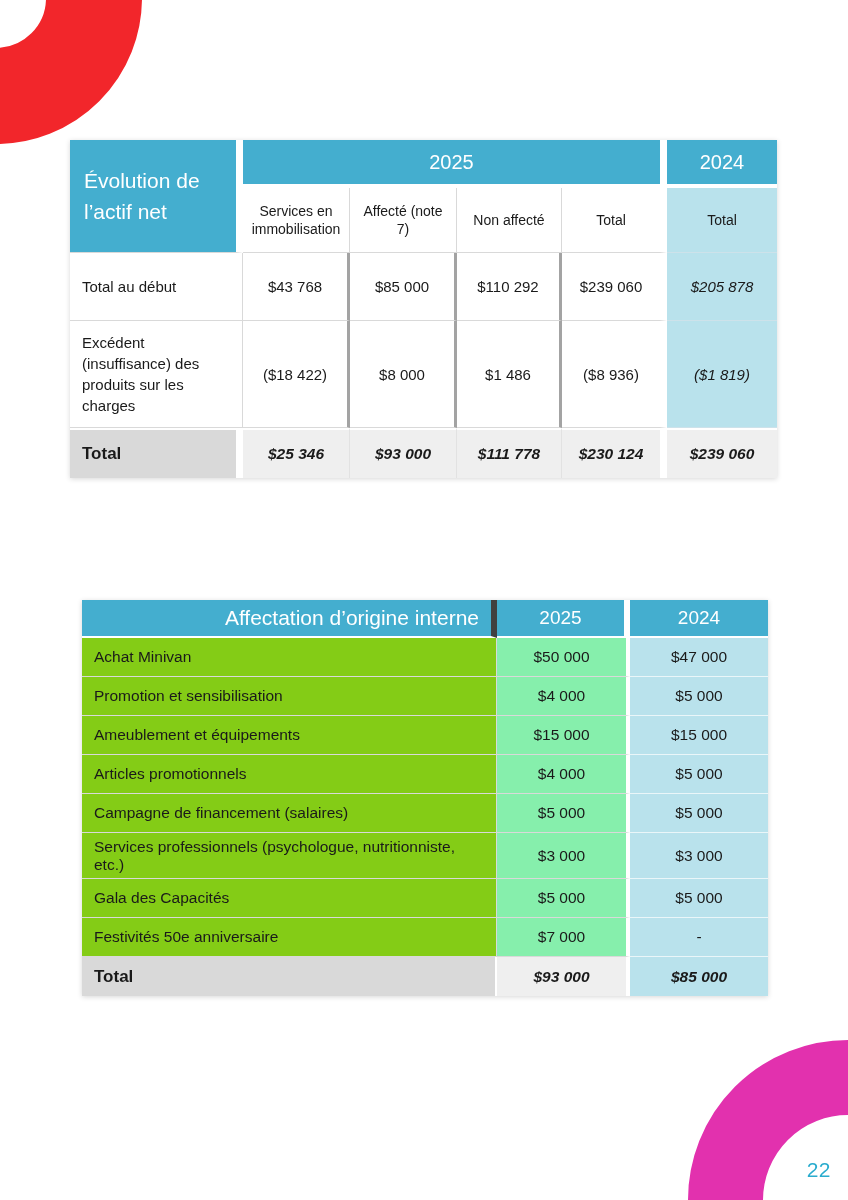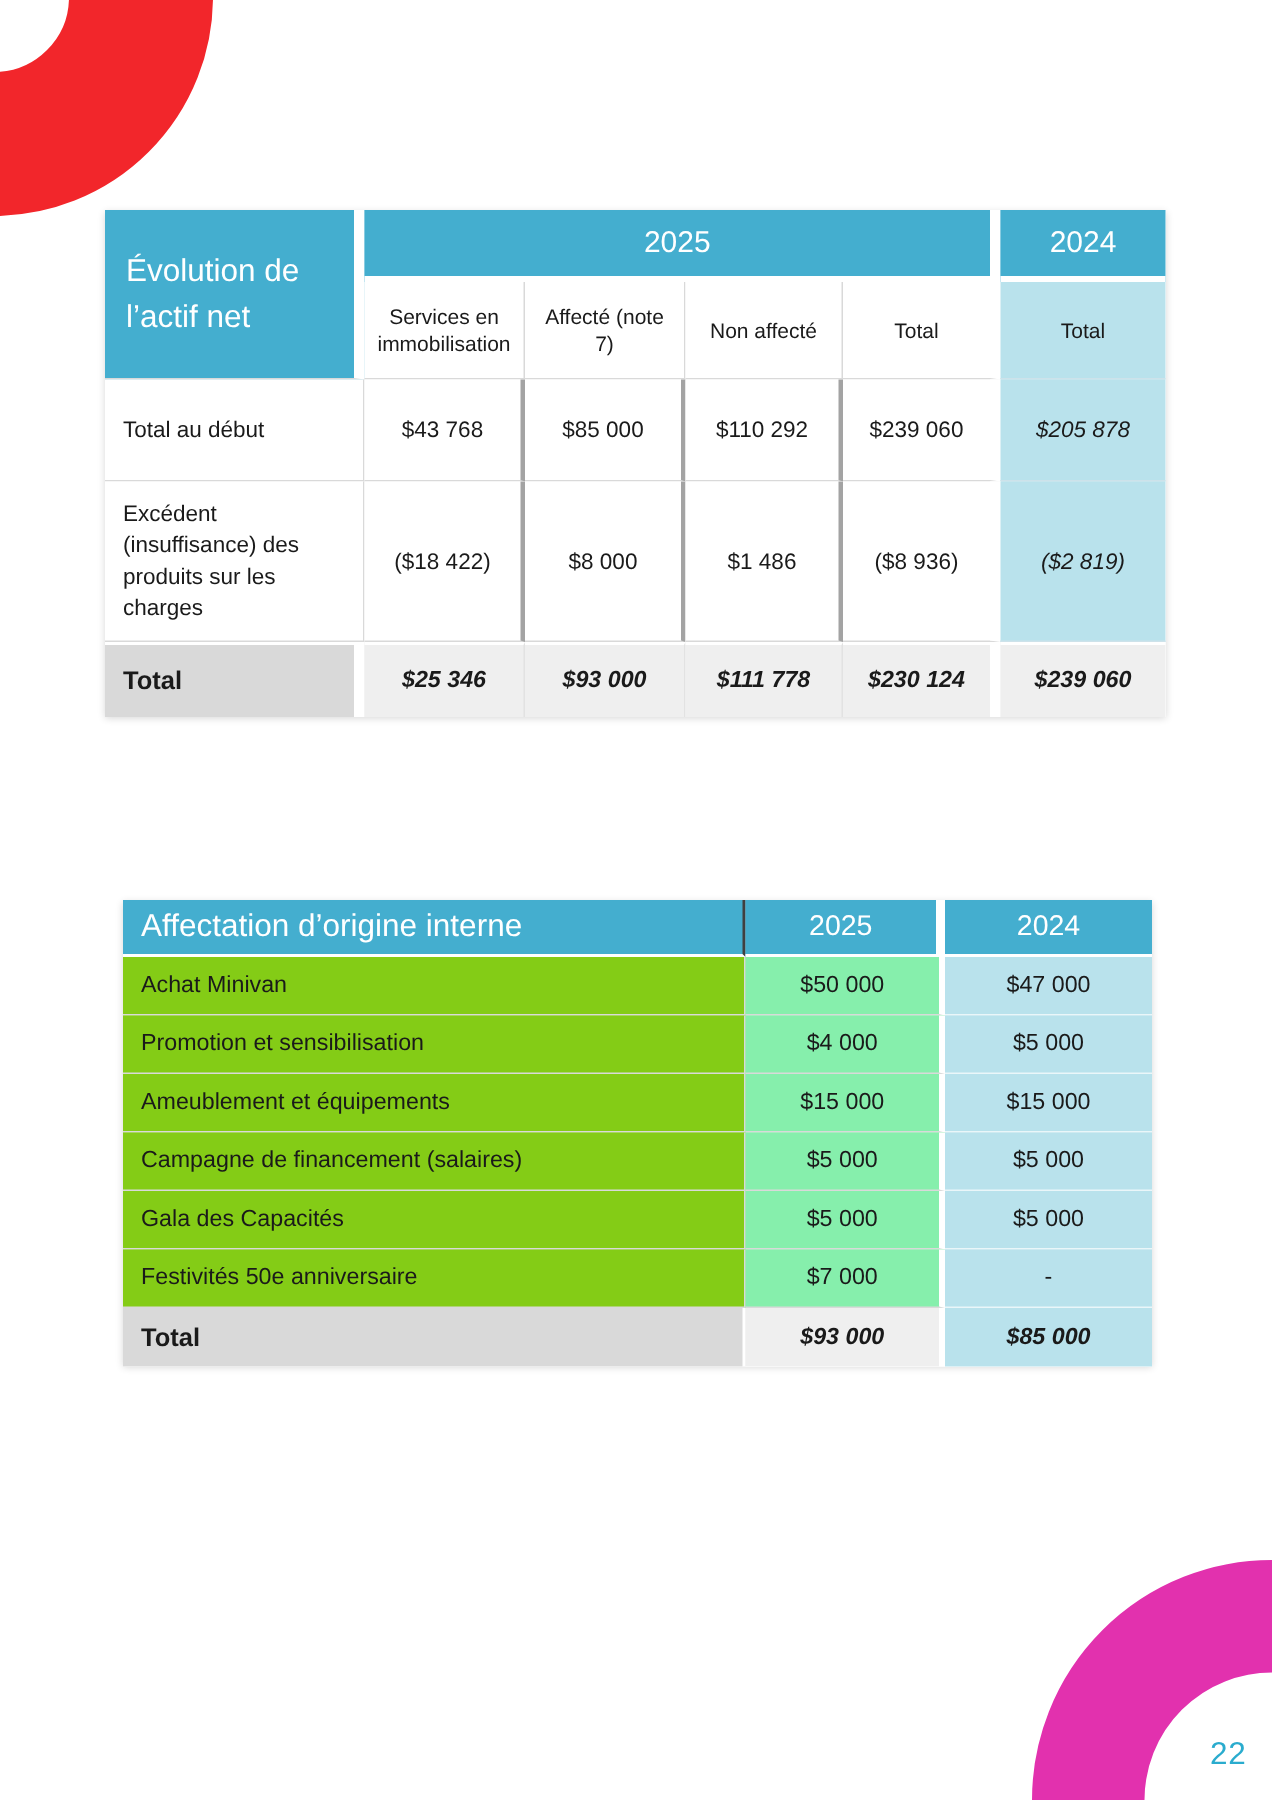--- a/index.html
+++ b/index.html
@@ -67,22 +67,22 @@
     border-right:1px solid #e2e2e2;border-top:2px solid #fff;border-bottom:none;
   }
   .t1 .tval.gapR{border-right:7px solid #fff;}
   .t1 .tval.last{border-right:none;}
   
   .t2{left:82px;top:600px;width:686px;}
   .t2 .h-head{height:38px;}
   .t2 .h-row{height:39px;}
   .t2 .h-srow{height:46px;}
   .t2 .title2{
-    text-align:left;padding:0 12px;font-size:21px;
-    border-right:2px solid #404040;border-bottom:2px solid #fff;
+    text-align:right;padding:0 12px;font-size:21px;
+    border-right:6px solid #404040;border-bottom:2px solid #fff;
   }
   .t2 .yr2{font-size:19px;text-align:center;border-bottom:2px solid #fff;}
   .t2 .yr2.gapR2{border-right:6px solid #fff;}
   .t2 .lbl2{
     background:#84cc16;text-align:left;padding:0 12px;font-size:15.5px;
     border-right:1px solid #d9d9d9;border-bottom:1px solid #d9d9d9;
   }
   .t2 .val2{
     background:#86efac;text-align:center;font-size:15.5px;
     border-bottom:1px solid #d9d9d9;border-right:4px solid #fff;
@@ -134,21 +134,21 @@
     <td class="val">$110 292</td>
     <td class="val gapR">$239 060</td>
     <td class="val cy">$205 878</td>
   </tr>
   <tr class="h-r2">
     <td class="lbl">Excédent (insuffisance) des produits sur les charges</td>
     <td class="val">($18 422)</td>
     <td class="val">$8 000</td>
     <td class="val">$1 486</td>
     <td class="val gapR">($8 936)</td>
-    <td class="val cy">($2 819)</td>
+    <td class="val cy">($1 819)</td>
   </tr>
   <tr class="h-tot">
     <td class="tlabel">Total</td>
     <td class="tval">$25 346</td>
     <td class="tval">$93 000</td>
     <td class="tval">$111 778</td>
     <td class="tval gapR">$230 124</td>
     <td class="tval last">$239 060</td>
   </tr>
 </tbody>
@@ -175,23 +175,33 @@
     <td class="lbl2">Promotion et sensibilisation</td>
     <td class="val2">$4 000</td>
     <td class="val2 cy2">$5 000</td>
   </tr>
   <tr class="h-row">
     <td class="lbl2">Ameublement et équipements</td>
     <td class="val2">$15 000</td>
     <td class="val2 cy2">$15 000</td>
   </tr>
   <tr class="h-row">
+    <td class="lbl2">Articles promotionnels</td>
+    <td class="val2">$4 000</td>
+    <td class="val2 cy2">$5 000</td>
+  </tr>
+  <tr class="h-row">
     <td class="lbl2">Campagne de financement (salaires)</td>
     <td class="val2">$5 000</td>
     <td class="val2 cy2">$5 000</td>
+  </tr>
+  <tr class="h-srow">
+    <td class="lbl2">Services professionnels (psychologue, nutritionniste, etc.)</td>
+    <td class="val2">$3 000</td>
+    <td class="val2 cy2">$3 000</td>
   </tr>
   <tr class="h-row">
     <td class="lbl2">Gala des Capacités</td>
     <td class="val2">$5 000</td>
     <td class="val2 cy2">$5 000</td>
   </tr>
   <tr class="h-row">
     <td class="lbl2">Festivités 50e anniversaire</td>
     <td class="val2">$7 000</td>
     <td class="val2 cy2">-</td>

